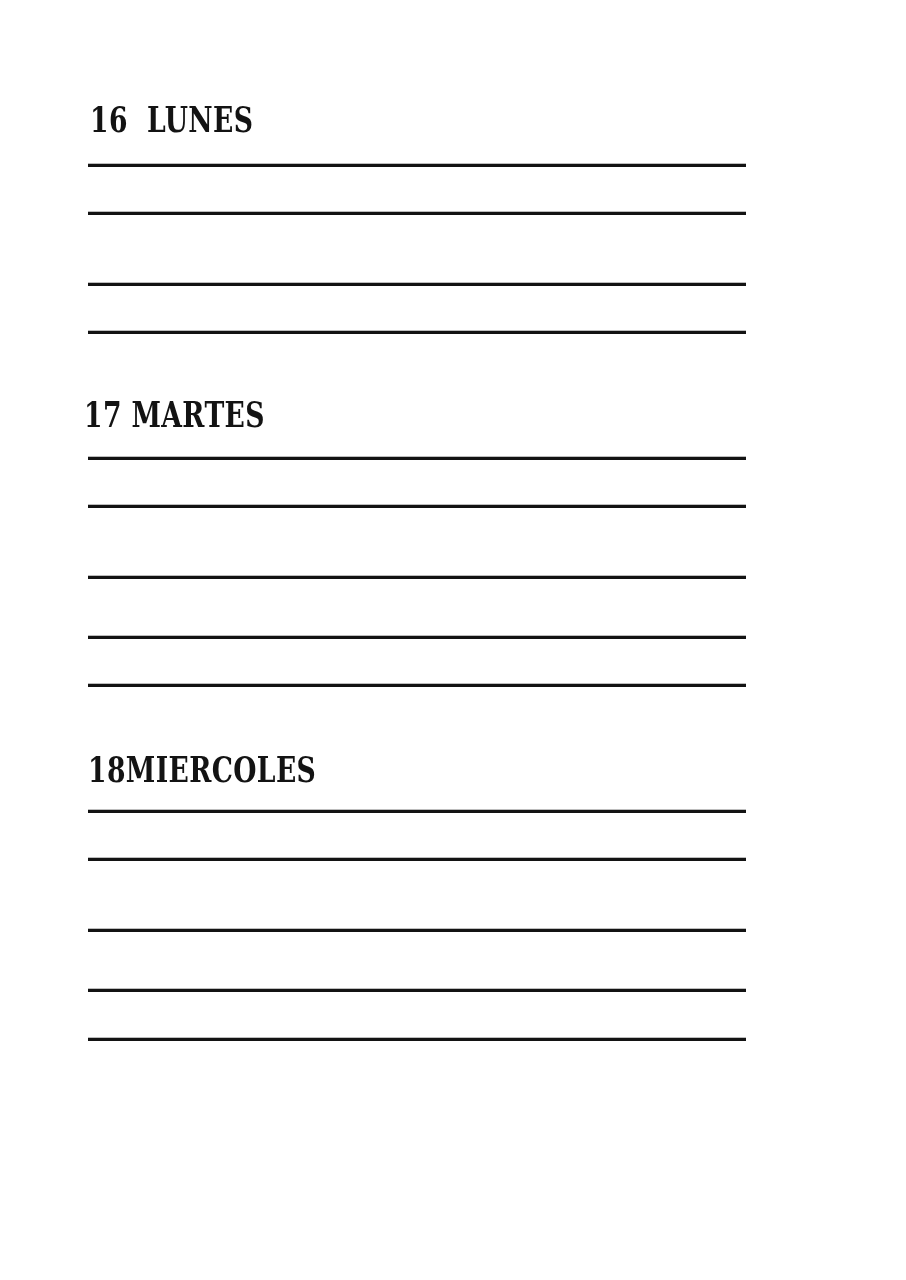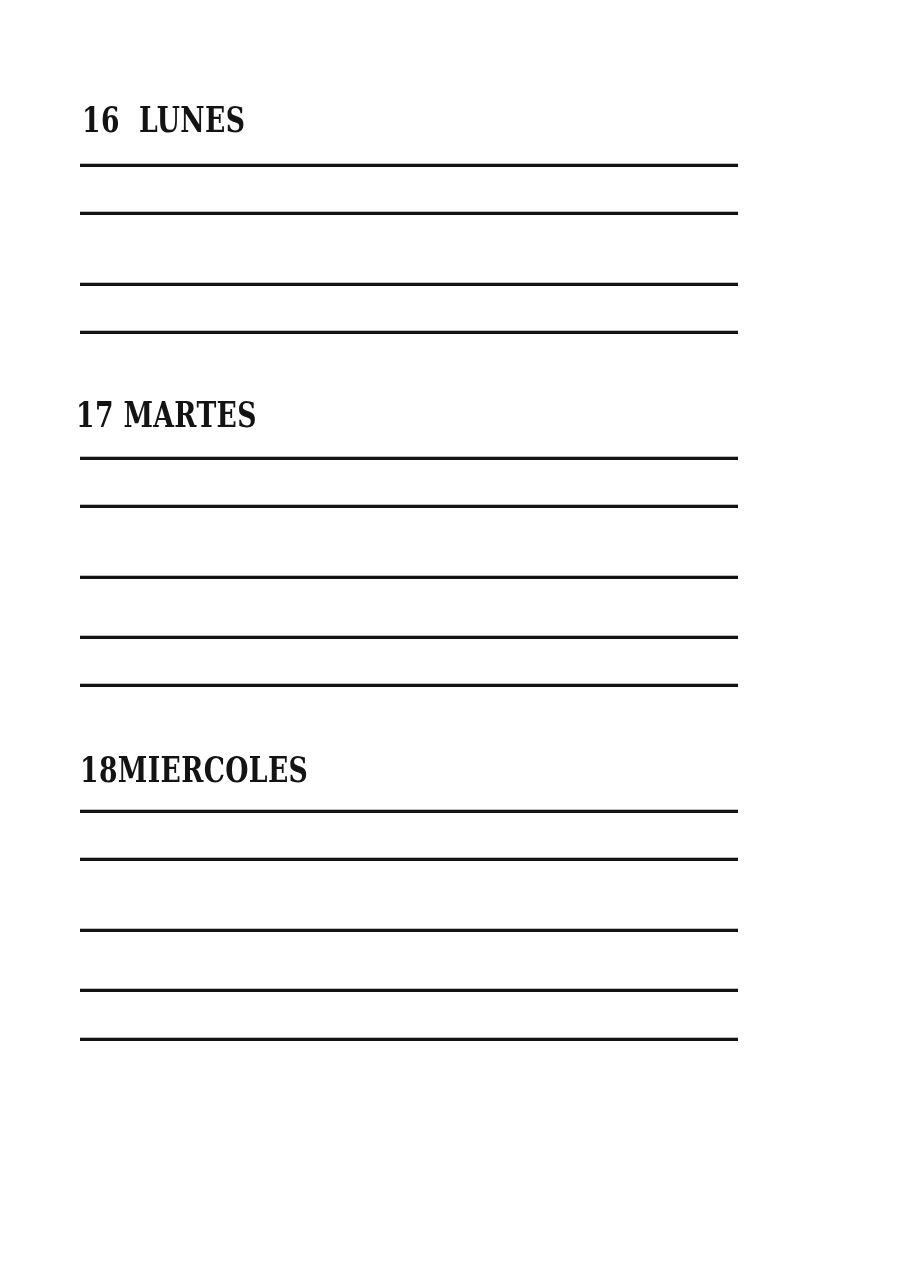--- a/index.html
+++ b/index.html
@@ -11,20 +11,21 @@
     padding: 0;
     background: #ffffff;
   }
   .page {
     position: relative;
     width: 738px;
     height: 1280px;
     background: var(--bg);
     overflow: hidden;
     font-family: "DejaVu Serif", "Liberation Serif", serif;
+    margin-left: 8px;
   }
   .day-heading {
     position: absolute;
     height: 40px;
     color: var(--ink);
     font-family: "DejaVu Serif", "Liberation Serif", serif;
     font-weight: bold;
     font-size: 36px;
     line-height: 36px;
     white-space: pre;

